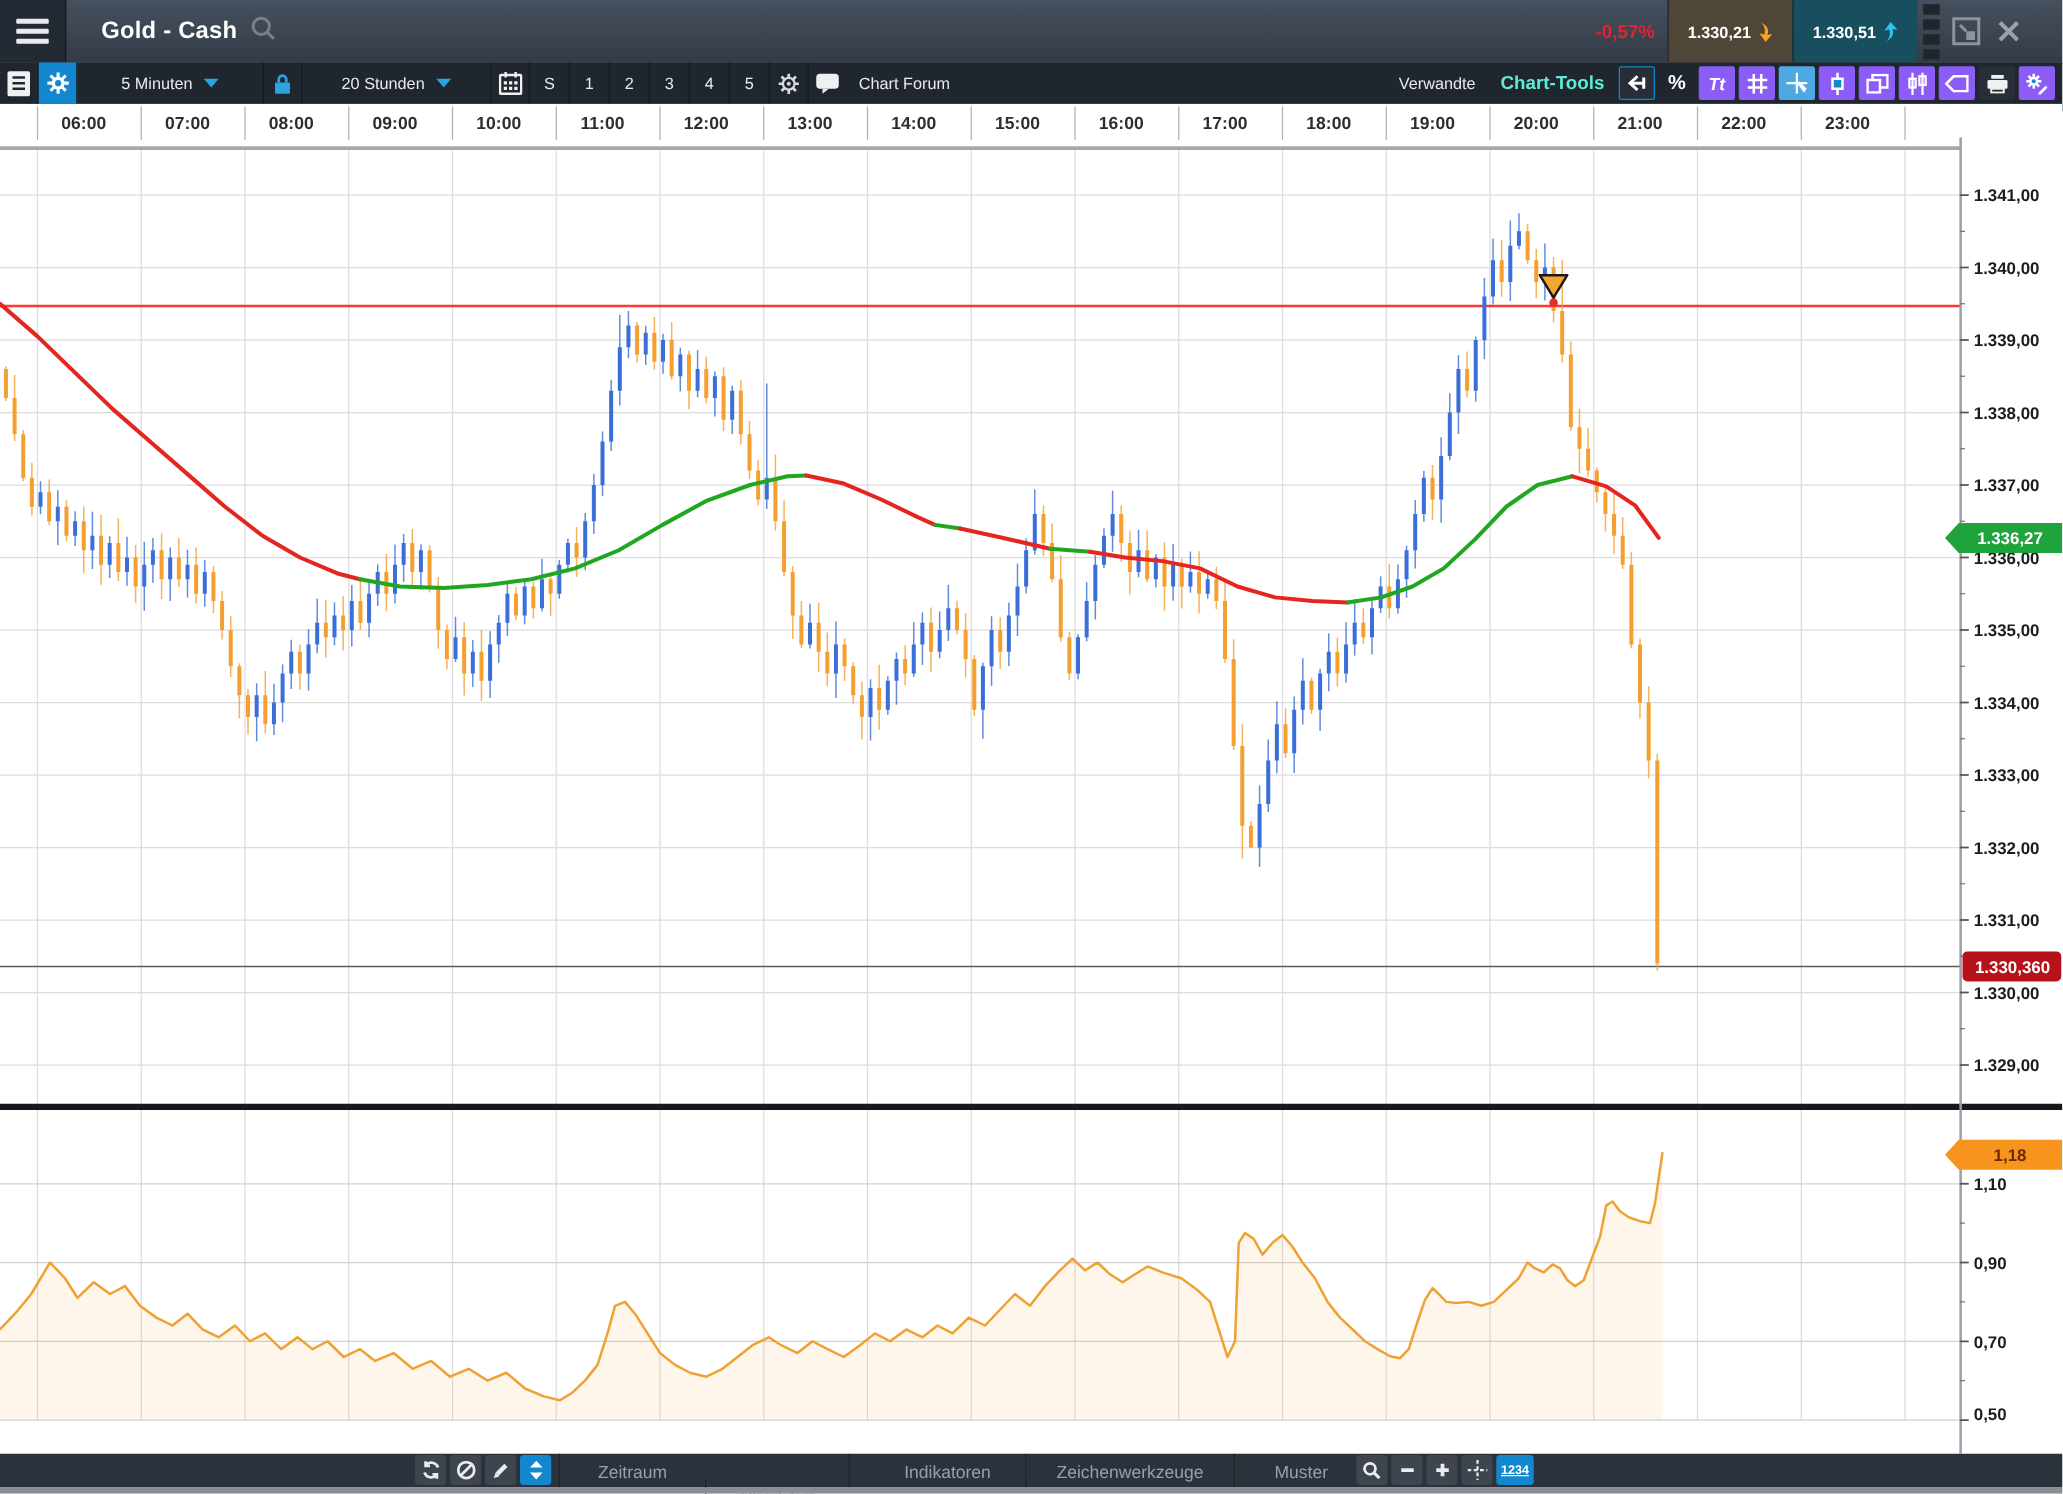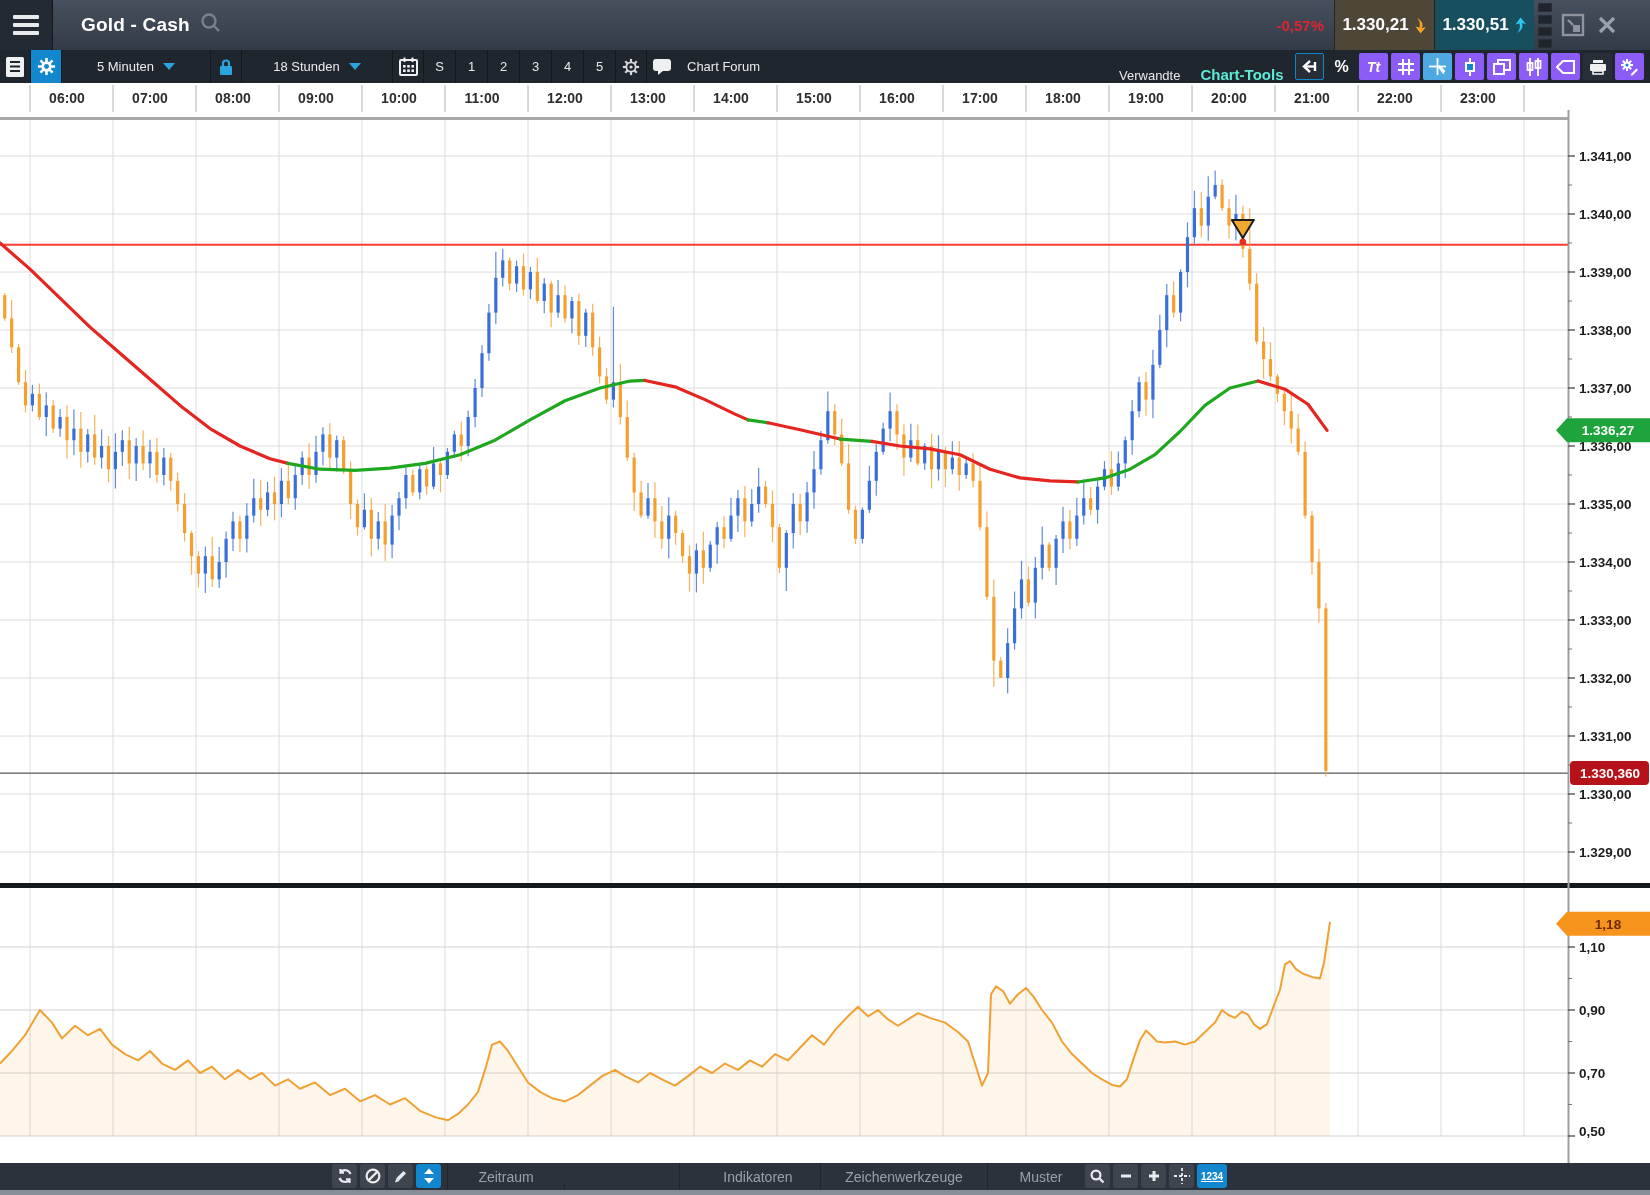--- a/index.html
+++ b/index.html
@@ -11,30 +11,30 @@
     background:linear-gradient(#46505e,#333b46);border-bottom:1px solid #11151a;display:flex;align-items:center;}
   #menu-box{width:52px;height:50px;background:#242a33;border-right:1px solid #141920;
     display:flex;align-items:center;justify-content:center;cursor:pointer;}
   .hamburger{display:flex;flex-direction:column;gap:4px}
   .hamburger span{display:block;width:26px;height:4px;background:#e8ebee;border-radius:1px}
   #instr-title{color:#fff;font-size:19px;font-weight:bold;margin-left:28px;letter-spacing:.2px}
   #title-search{margin-left:10px;opacity:.75}
   #titlebar .spacer{flex:1}
   #pct-change{color:#e02430;font-size:15px;font-weight:bold;margin-right:10px}
   .price-box{height:50px;width:99px;display:flex;align-items:center;justify-content:center;gap:5px;
-    color:#fff;font-size:17px;font-weight:bold;cursor:pointer}
+    color:#fff;font-size:13px;font-weight:bold;cursor:pointer}
   #sell-box{background:#4e4737;border-left:1px solid #20242b}
   #buy-box{background:#174f5e;border-left:1px solid #20242b}
   #drag-grip{width:22px;height:50px;display:flex;flex-direction:column;align-items:center;justify-content:center;gap:3px;cursor:grab}
   #drag-grip i{display:block;width:12px;height:7px;background:#20252c;border:1px solid #51596333;border-radius:1px}
   .tb-iconbtn{width:34px;height:50px;display:flex;align-items:center;justify-content:center;cursor:pointer}
 
   
   #toolbar{position:absolute;left:0;top:50px;width:1650px;height:33px;background:#20262e;
-    display:flex;align-items:flex-end;border-bottom:6px solid #0369a1;}
+    display:flex;align-items:center;border-bottom:6px solid #0369a1;}
   .tb-cell{height:33px;display:flex;align-items:center;justify-content:center;padding:0 10px;
     border-right:1px solid #141920;color:#e8eaed;font-size:13px;cursor:pointer;white-space:nowrap}
   .tb-cell.noborder{border-right:none}
   .ico28{width:30px;padding:0}
   .blue-bg{background:#1287cd}
   .caret{width:0;height:0;border-left:6px solid transparent;border-right:6px solid transparent;
     border-top:7px solid #2aa3de;margin-left:9px}
   .preset{width:31px;padding:0;font-size:13px}
   #ct-group{display:flex;align-items:center;height:33px}
   #related-label{color:#e8eaed;font-size:13px;padding:0 14px;cursor:pointer}
@@ -141,21 +141,21 @@
       <span>5 Minuten</span>
       <span class="caret"></span>
     </div>
     <div class="tb-cell ico28">
       <svg width="16" height="18" viewBox="0 0 16 18">
           <rect x="2" y="8" width="12" height="9" rx="1" fill="#2aa3de"></rect>
           <path d="M5 8 V5.5 a3 3 0 0 1 6 0 V8" fill="none" stroke="#2aa3de" stroke-width="2.2"></path>
         </svg>
     </div>
     <div class="tb-cell" style="min-width:130px">
-      <span>18 Stunden</span>
+      <span>20 Stunden</span>
       <span class="caret"></span>
     </div>
     <div class="tb-cell ico28">
       <svg width="19" height="19" viewBox="0 0 19 19">
           <rect x="1" y="3" width="17" height="15" rx="1" fill="none" stroke="#eef0f2" stroke-width="2"></rect>
           <line x1="5.5" y1="0.5" x2="5.5" y2="5" stroke="#eef0f2" stroke-width="2"></line>
           <line x1="13.5" y1="0.5" x2="13.5" y2="5" stroke="#eef0f2" stroke-width="2"></line>
           <g fill="#eef0f2">
             <rect x="4" y="8" width="2.6" height="2.6"></rect>
             <rect x="8.2" y="8" width="2.6" height="2.6"></rect>

